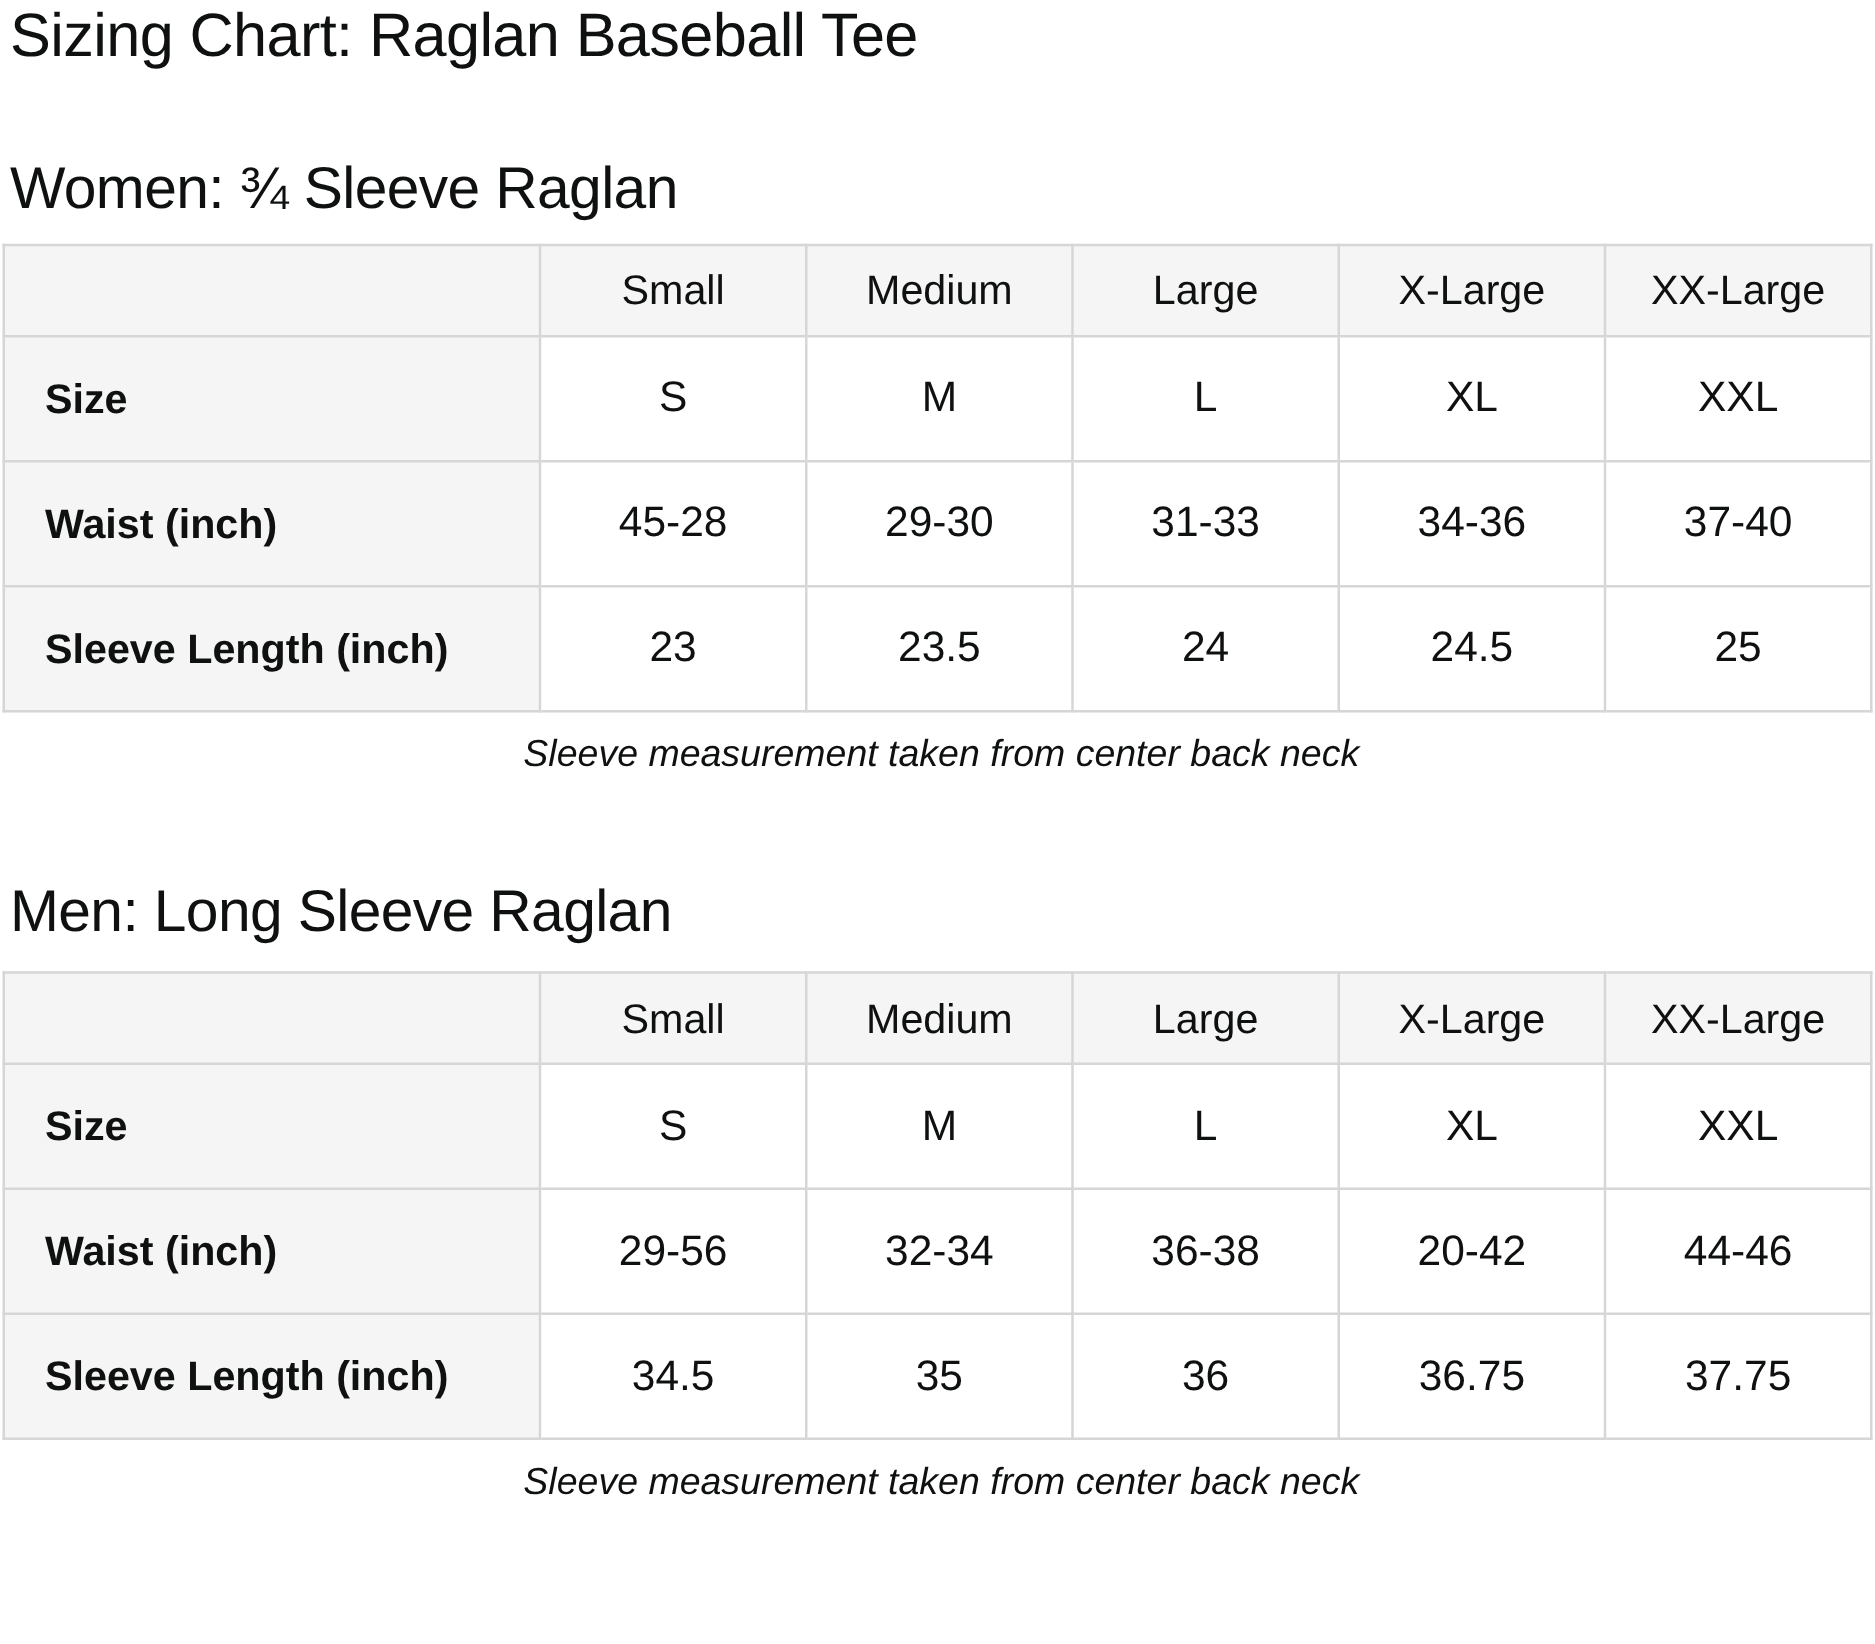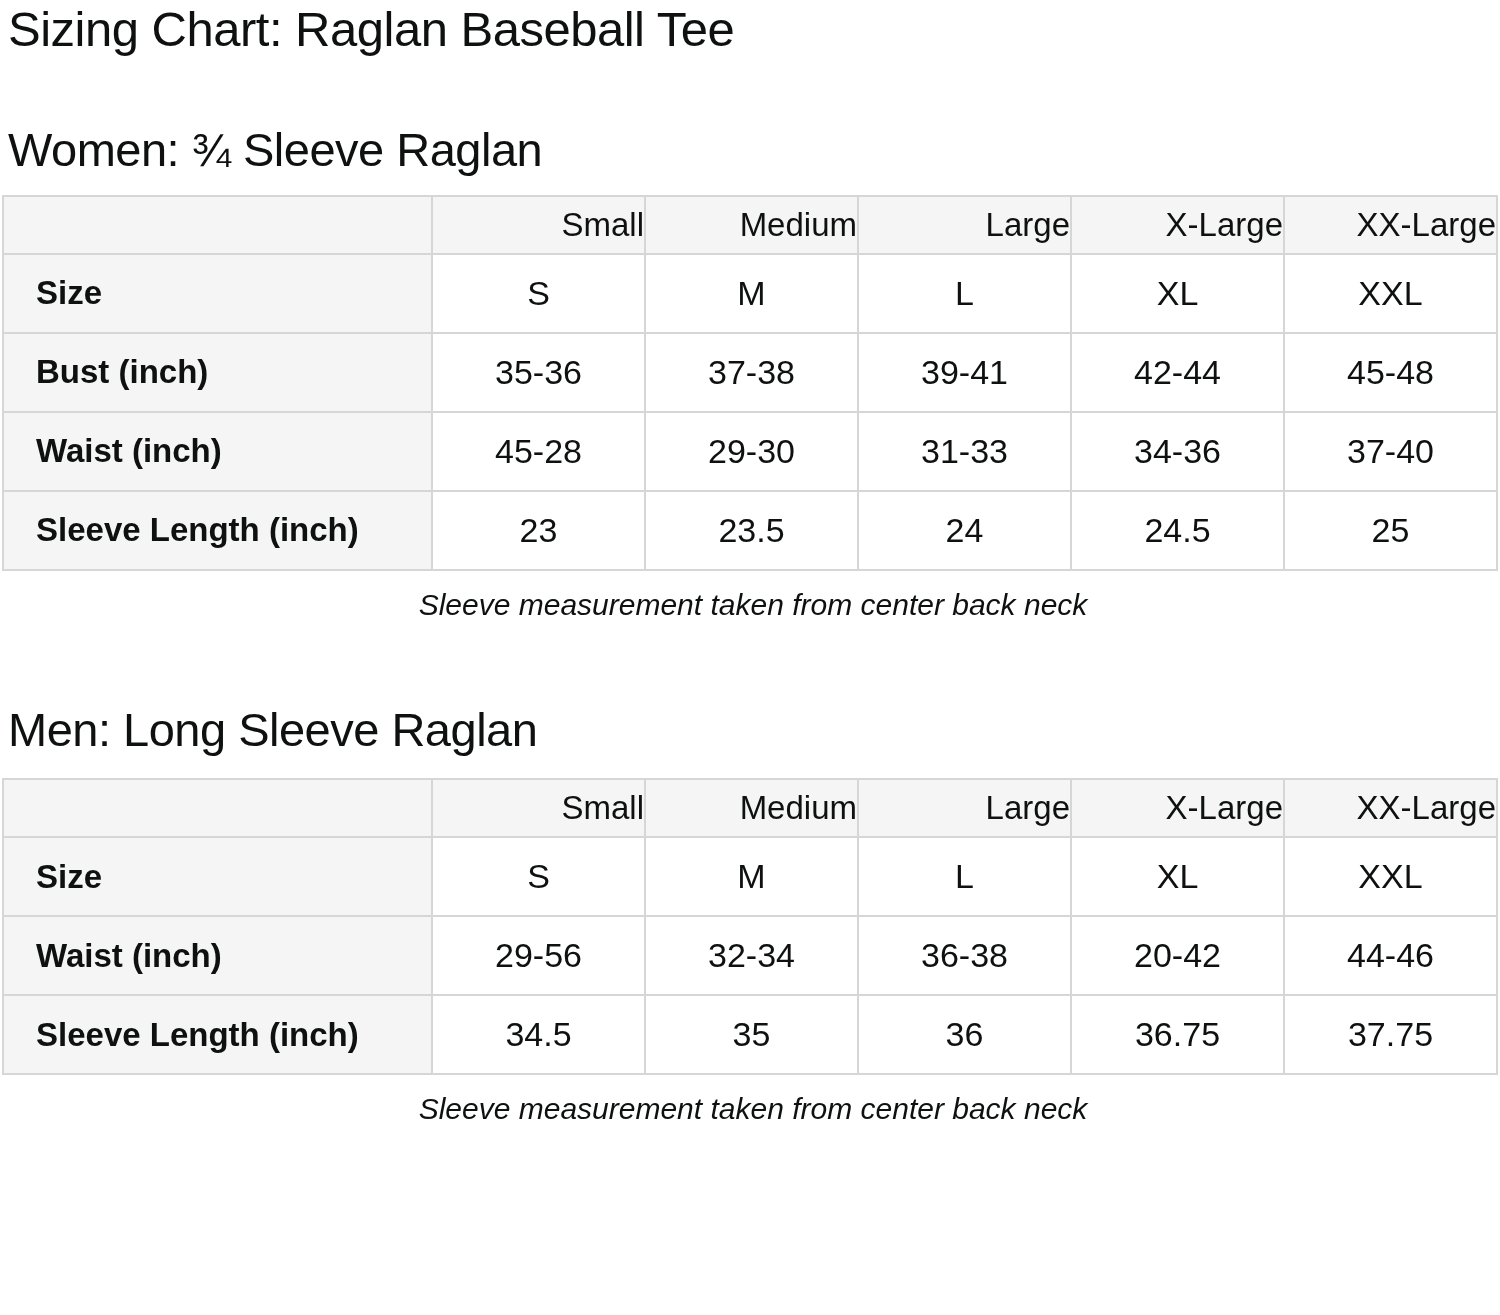--- a/index.html
+++ b/index.html
@@ -38,27 +38,26 @@
   table.sizing th,
   table.sizing td {
     border: 2px solid #d6d6d6;
     text-align: center;
     vertical-align: middle;
     font-weight: 400;
     padding: 0;
   }
   table.sizing thead th {
     background: #f5f5f5;
-    height: 58px;
+    height: 73px;
     font-size: 33px;
-    text-align: right;
   }
   table.sizing tbody td {
     background: #ffffff;
-    height: 79px;
+    height: 100px;
     font-size: 34px;
   }
   table.sizing tbody td.row-label {
     background: #f5f5f5;
     text-align: left;
     padding-left: 32px;
     font-weight: 700;
     font-size: 33px;
   }
   .note {
@@ -97,28 +96,20 @@
     </tr>
   </thead>
   <tbody>
     <tr>
       <td class="row-label">Size</td>
       <td>S</td>
       <td>M</td>
       <td>L</td>
       <td>XL</td>
       <td>XXL</td>
-    </tr>
-    <tr>
-      <td class="row-label">Bust (inch)</td>
-      <td>35-36</td>
-      <td>37-38</td>
-      <td>39-41</td>
-      <td>42-44</td>
-      <td>45-48</td>
     </tr>
     <tr>
       <td class="row-label">Waist (inch)</td>
       <td>45-28</td>
       <td>29-30</td>
       <td>31-33</td>
       <td>34-36</td>
       <td>37-40</td>
     </tr>
     <tr>

